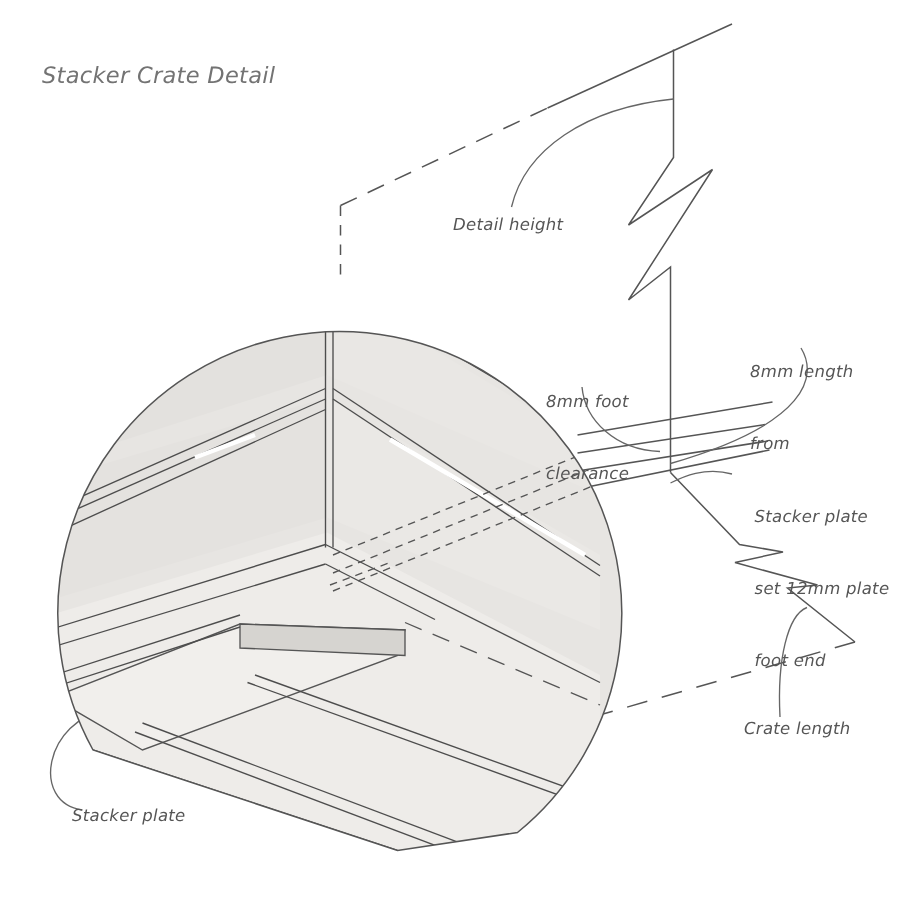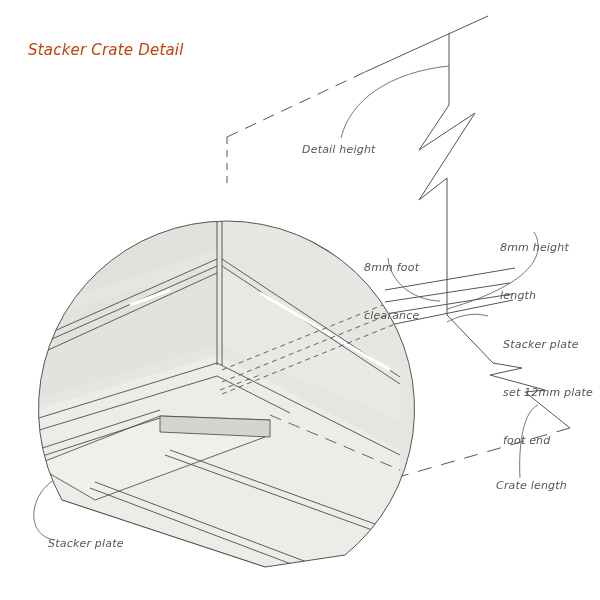--- a/index.html
+++ b/index.html
@@ -8,21 +8,21 @@
     .lbl {
       position: absolute;
       font-family: "DejaVu Sans", sans-serif;
       font-style: italic;
       color: #555555;
       font-size: 11px;
       line-height: 16px;
       white-space: pre;
       letter-spacing: 0.2px;
     }
-    .title { font-size: 15px; color: #c2410c; }
+    .title { font-size: 15px; color: #737373; }
   </style>
 </head>
 <body>
 
 <svg id="diagram" viewBox="0 0 600 600" xmlns="http://www.w3.org/2000/svg">
   <defs>
     <clipPath id="lens">
       <path d="M62,500 A188,188 0 1 1 345,555 L265,567 Z"></path>
     </clipPath>
   </defs>
@@ -121,22 +121,22 @@
 <div class="lbl title" style="left:28px; top:42px;">Stacker Crate Detail</div>
 
 <div class="lbl" style="left:302px; top:142px;">Detail height</div>
 
 <div class="lbl" style="left:364px; top:228px;">
   <div>8mm foot</div>
   <div>clearance</div>
 </div>
 
 <div class="lbl" style="left:500px; top:208px;">
-  <div>8mm height</div>
-  <div>length</div>
+  <div>8mm length</div>
+  <div>from</div>
 </div>
 
 <div class="lbl" style="left:503px; top:305px;">
   <div>Stacker plate</div>
   <div>set 12mm plate</div>
   <div>foot end</div>
 </div>
 
 <div class="lbl" style="left:484px; top:478px;margin-left:12px;">Crate length</div>
 

